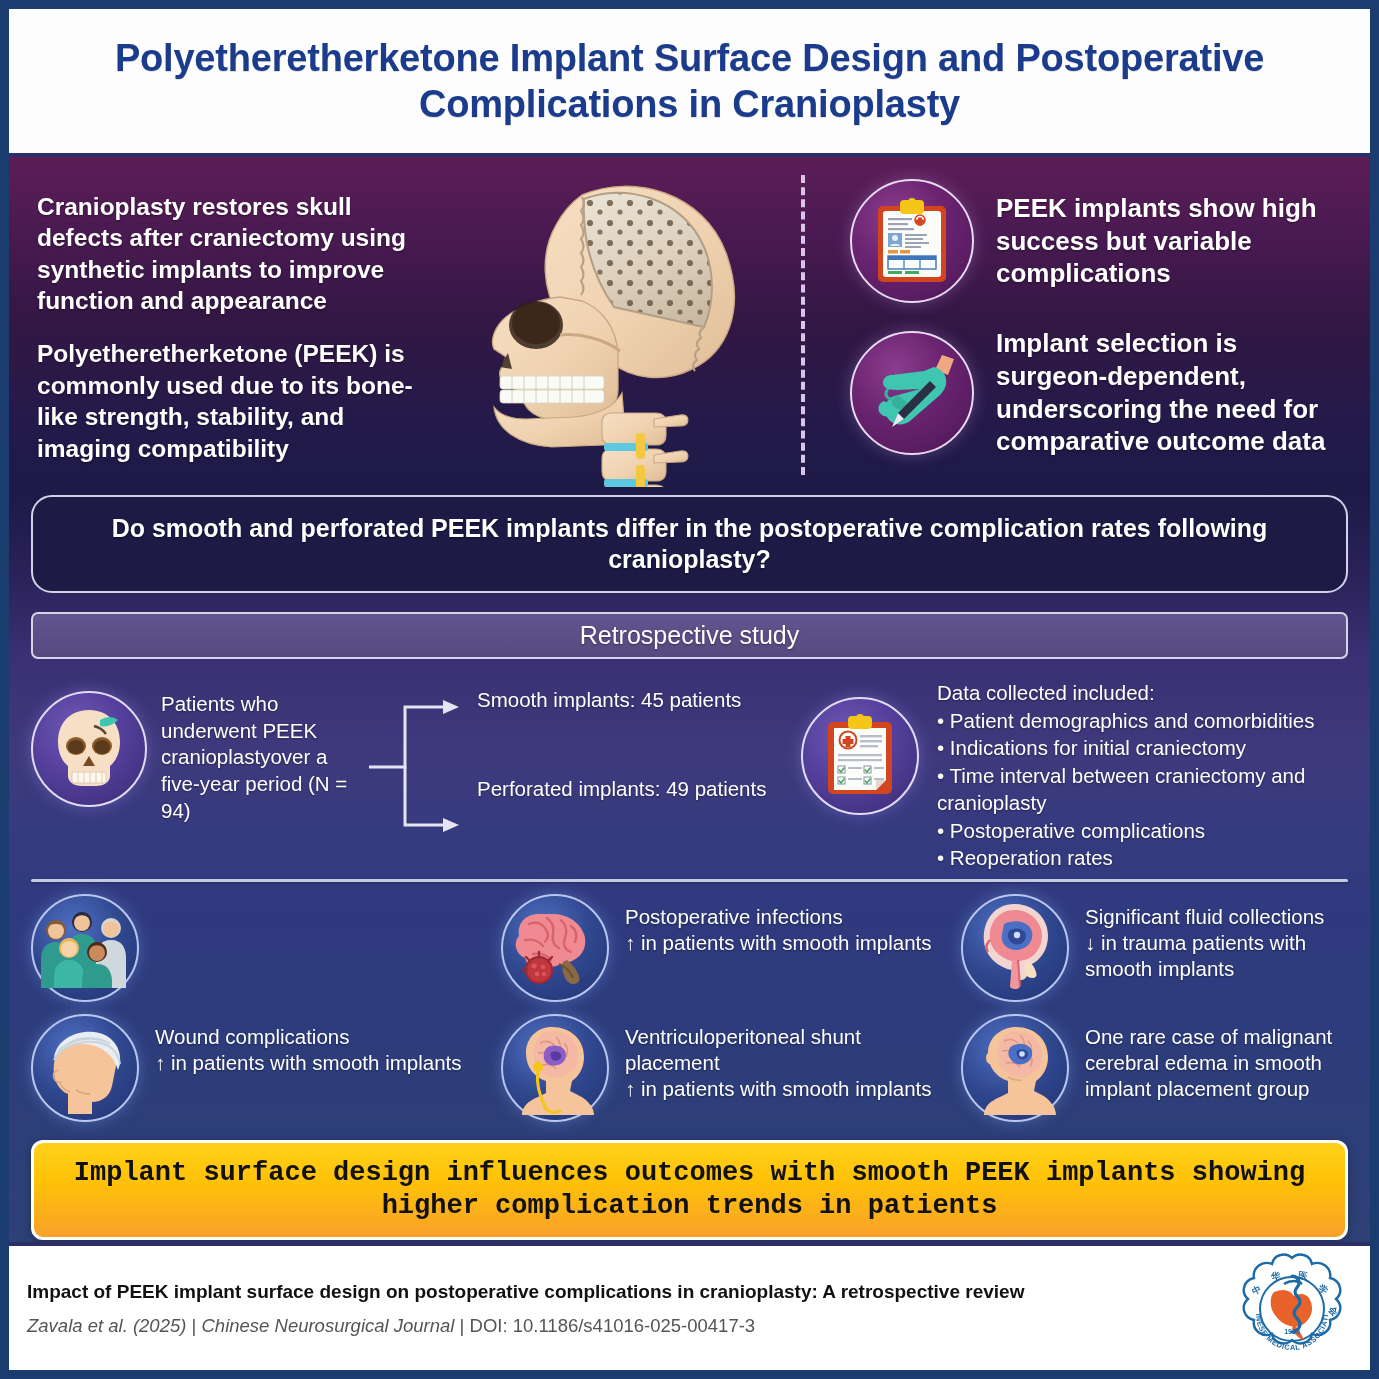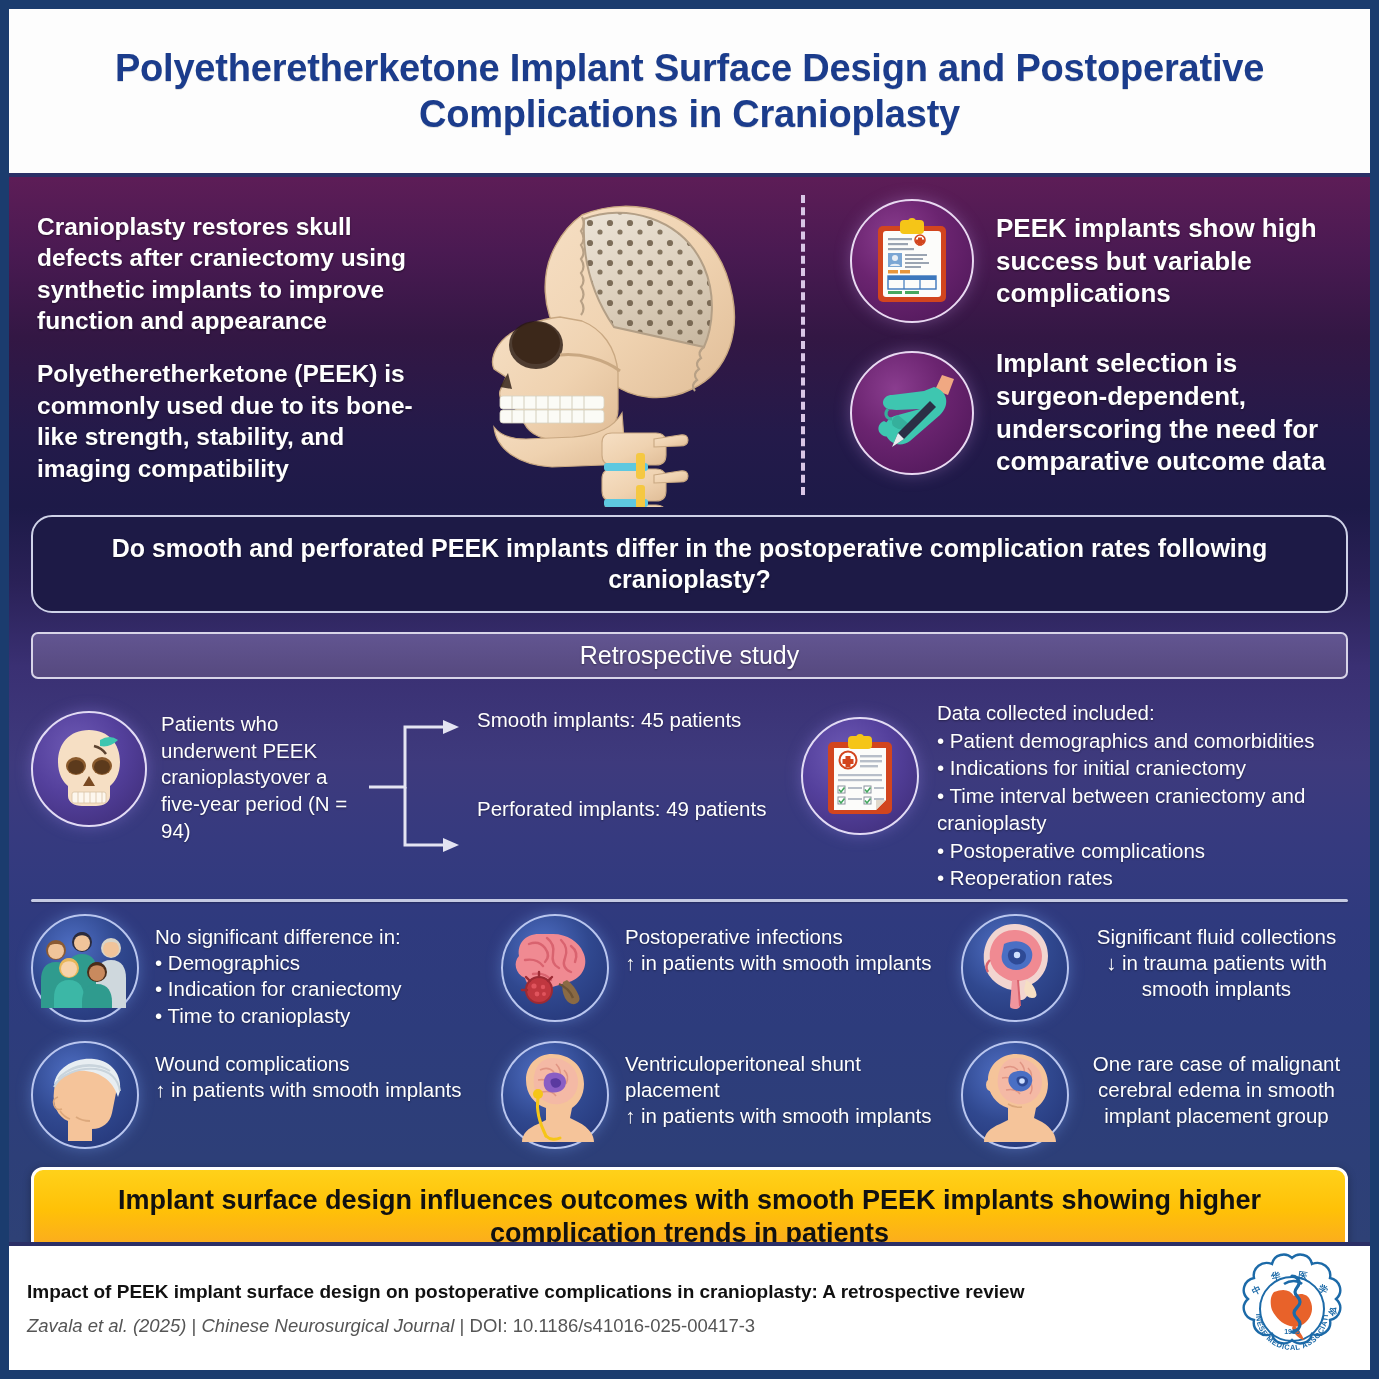--- a/index.html
+++ b/index.html
@@ -15,21 +15,21 @@
     border-left:9px solid #1b3c6e;
     border-right:9px solid #1b3c6e;
     border-bottom:9px solid #1b3c6e;
     display:flex; flex-direction:column;
     background:#fff;
     position:relative;
   }
 
   
   .title-bar {
-    height:168px;
+    height:148px;
     background:#fdfdfd;
     display:flex; align-items:center; justify-content:flex-start;
     flex-shrink:0;
     border-bottom:4px solid #2b2f66;
   }
   .title-bar h1 {
     font-size:38px; line-height:1.22;
     color:#1b3c8c; font-weight:bold; text-align:center;
     letter-spacing:-0.2px;
     text-shadow:0 1px 0 rgba(0,0,0,0.12);
@@ -159,39 +159,40 @@
     height:3px; background:#c5cae3; margin:8px 22px 0 22px; flex-shrink:0;
     border-radius:2px; box-shadow:0 1px 2px rgba(0,0,0,0.25);
   }
 
   
   .results { padding:12px 22px 0 22px; flex-shrink:0; }
   .res-row { display:flex; margin-bottom:12px; }
   .res-cell { display:flex; gap:16px; align-items:flex-start; }
   .res-cell.c1 { width:470px; }
   .res-cell.c2 { width:460px; }
-  .res-cell.c3 { flex:1;text-align:center; }
+  .res-cell.c3 { flex:1; }
   .circ.bluec {
     width:108px; height:108px;
     background:radial-gradient(circle at 38% 30%, #4f6fc4 0%, #30488f 48%, #223272 100%);
     border:2px solid #b9c6ef;
     box-shadow:0 0 15px rgba(110,150,230,0.45);
   }
   .res-cell p { color:#fff; font-size:20.5px; line-height:1.28; padding-top:10px;
     text-shadow:0 1px 2px rgba(0,0,0,0.4); }
 
   
   .concl {
     margin:6px 22px 14px 22px;
     background:linear-gradient(180deg,#ffd11a 0%,#ffc107 42%,#f9a12b 100%);
     border:3px solid #ffffff;
     border-radius:12px;
     padding:14px 24px;
     flex-shrink:0;
     box-shadow:0 2px 8px rgba(0,0,0,0.3);
+    font-family:Liberation Mono, monospace;
   }
   .concl p {
     text-align:center; color:#111; font-size:27px; line-height:1.22; font-weight:bold;
   }
 
   
   .footer {
     height:128px; background:#fff; flex-shrink:0;
     display:flex; align-items:center; padding:0 22px 0 18px;
     border-top:4px solid #2b2f66;
@@ -494,24 +495,20 @@
                 <path d="M22 37 c0 -9 16 -9 16 0 c0 -5 -16 -5 -16 0z" fill="#e8b75a"></path>
               </g>
               <g>
                 <circle cx="58" cy="44" r="10" fill="#4a2d1a"></circle>
                 <path d="M58 56 c-11 0 -15 8 -15 18 v6 h30 V74 c0 -10 -4 -18 -15 -18z" fill="#2f9b8e"></path>
                 <circle cx="58" cy="45" r="8" fill="#c98a5e"></circle>
                 <path d="M50 41 c0 -9 16 -9 16 0 c0 -5 -16 -5 -16 0z" fill="#4a2d1a"></path>
               </g>
             </svg>
           </div>
-          <p style="white-space:pre-line">No significant difference in:
-• Demographics
-• Indication for craniectomy
-• Time to cranioplasty</p>
         </div>
 
         <div class="res-cell c2">
           <div class="circ bluec">
             <svg width="84" height="80" viewBox="0 0 84 80">
               <path d="M26 6 C12 6 4 16 6 28 C0 34 2 46 12 50 C14 60 26 64 36 60
                        L56 54 C70 50 76 36 70 24 C66 14 54 6 40 6 Z" fill="#f08a92"></path>
               <g fill="none" stroke="#d9636f" stroke-width="2.4" stroke-linecap="round">
                 <path d="M16 16 q10 -4 16 4 q6 8 0 14"></path>
                 <path d="M12 32 q12 -2 18 6"></path>

